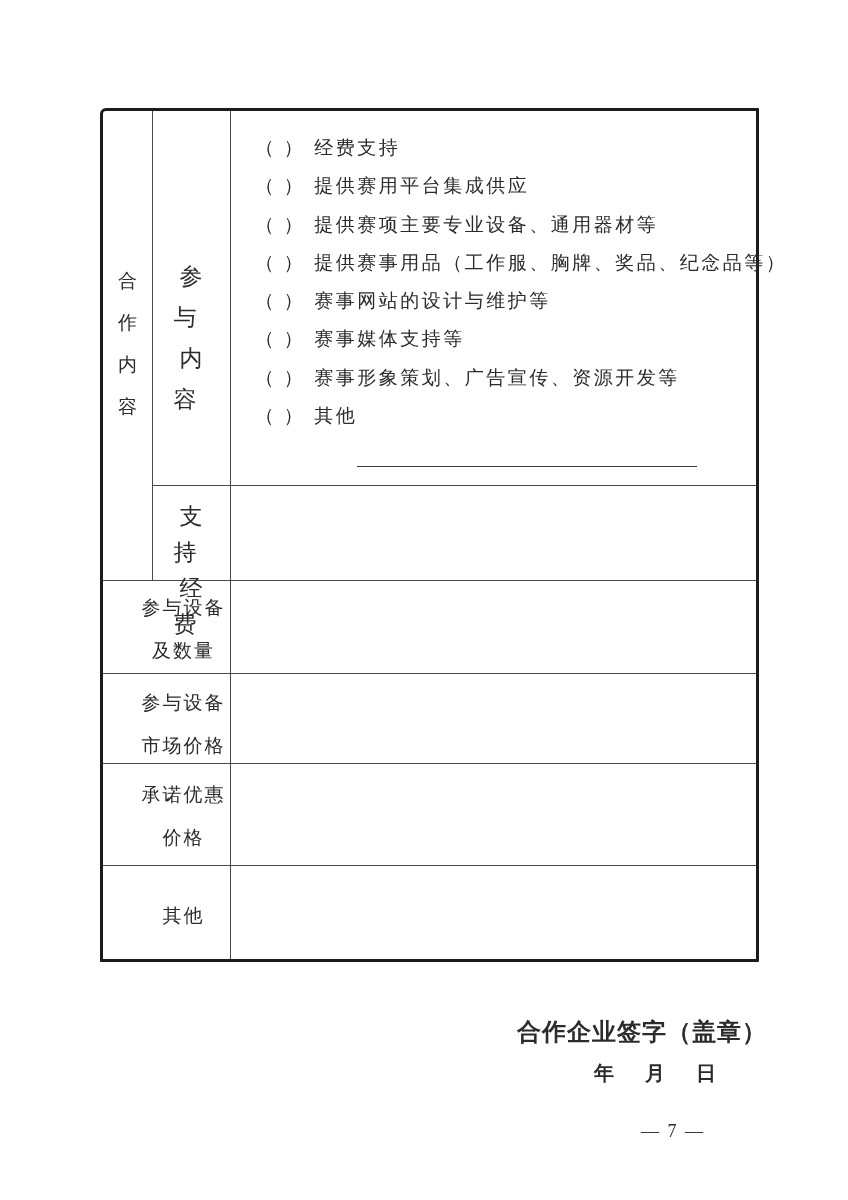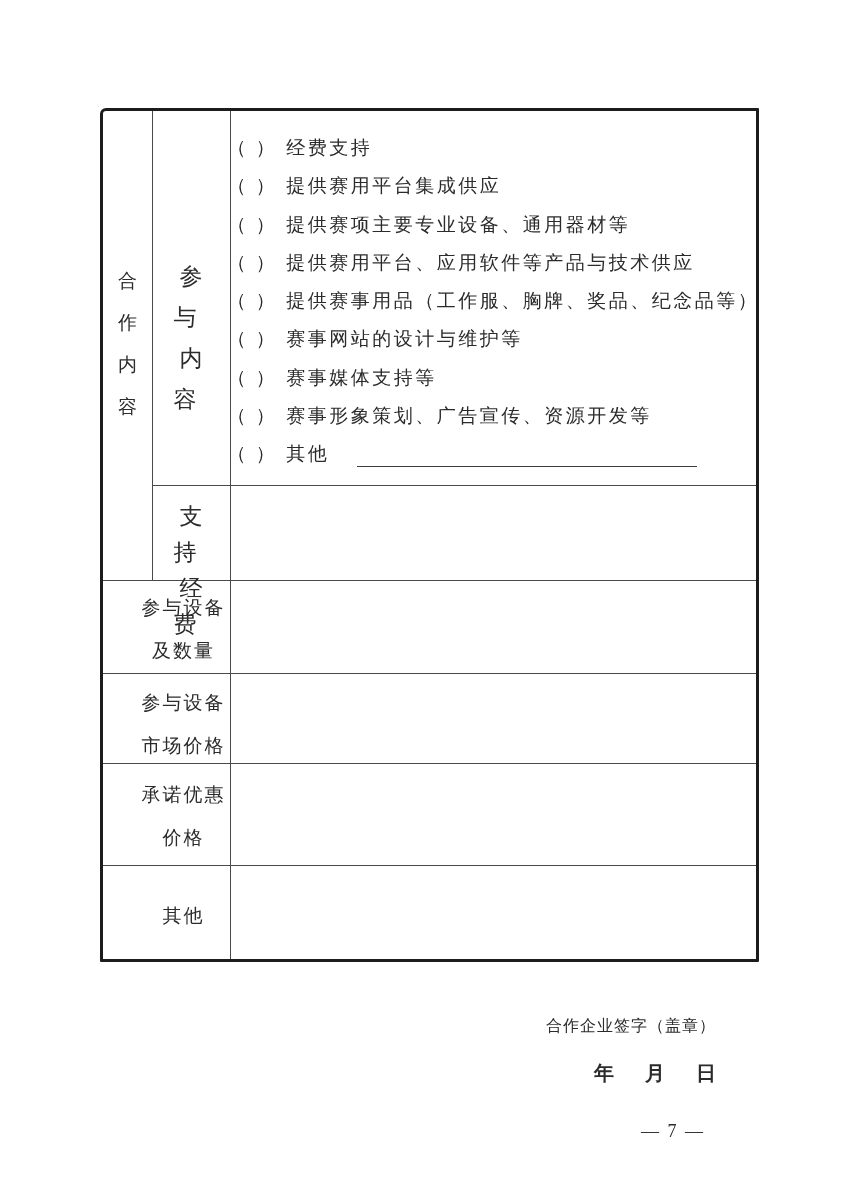--- a/index.html
+++ b/index.html
@@ -33,35 +33,35 @@
     position:absolute;left:49px;width:78px;
     text-align:center;font-size:23px;
     letter-spacing:12px;text-indent:12px;
   }
   .row-label{
     position:absolute;left:0;width:127px;
     text-align:center;font-size:19px;line-height:43px;
     letter-spacing:2px;text-indent:2px;margin-left:16px;
   }
   .options{
-    position:absolute;left:124px;top:18px;width:505px;
+    position:absolute;left:152px;top:18px;width:505px;
     font-size:19px;line-height:38.3px;
     letter-spacing:2.5px;white-space:nowrap;
   }
   .opt .cb{margin-right:9px;}
   .fill-line{
     position:absolute;left:254px;top:355px;width:340px;height:0;
     border-top:1.5px solid #3c3c3c;
   }
   .value-cell{position:absolute;}
 
   
   .sig1{
     position:absolute;left:517px;top:1016px;
-    font-size:16px;font-weight:400;letter-spacing:1px;white-space:nowrap;margin-left:29px;
+    font-size:24px;font-weight:700;letter-spacing:1px;white-space:nowrap;
   }
   .date-line{
     position:absolute;left:594px;top:1060px;
     display:inline-flex;gap:31px;
     font-size:20px;font-weight:600;white-space:nowrap;
   }
   .pagenum{
     position:absolute;left:641px;top:1121px;
     font-size:18px;letter-spacing:2px;white-space:nowrap;
   }
@@ -90,21 +90,20 @@
 
     <div class="col2-label" style="top:145px;line-height:41px">
       <div>参与</div>
       <div>内容</div>
     </div>
 
     <div class="options">
       <div class="opt"><span class="cb">（ ）</span><span>经费支持</span></div>
       <div class="opt"><span class="cb">（ ）</span><span>提供赛用平台集成供应</span></div>
       <div class="opt"><span class="cb">（ ）</span><span>提供赛项主要专业设备、通用器材等</span></div>
-      <div class="opt"><span class="cb">（ ）</span><span>提供赛用平台、应用软件等产品与技术供应</span></div>
       <div class="opt"><span class="cb">（ ）</span><span>提供赛事用品（工作服、胸牌、奖品、纪念品等）</span></div>
       <div class="opt"><span class="cb">（ ）</span><span>赛事网站的设计与维护等</span></div>
       <div class="opt"><span class="cb">（ ）</span><span>赛事媒体支持等</span></div>
       <div class="opt"><span class="cb">（ ）</span><span>赛事形象策划、广告宣传、资源开发等</span></div>
       <div class="opt"><span class="cb">（ ）</span><span>其他</span></div>
     </div>
     <div class="fill-line"></div>
 
     <div class="col2-label" style="top:388px;line-height:36px">
       <div>支持</div>

